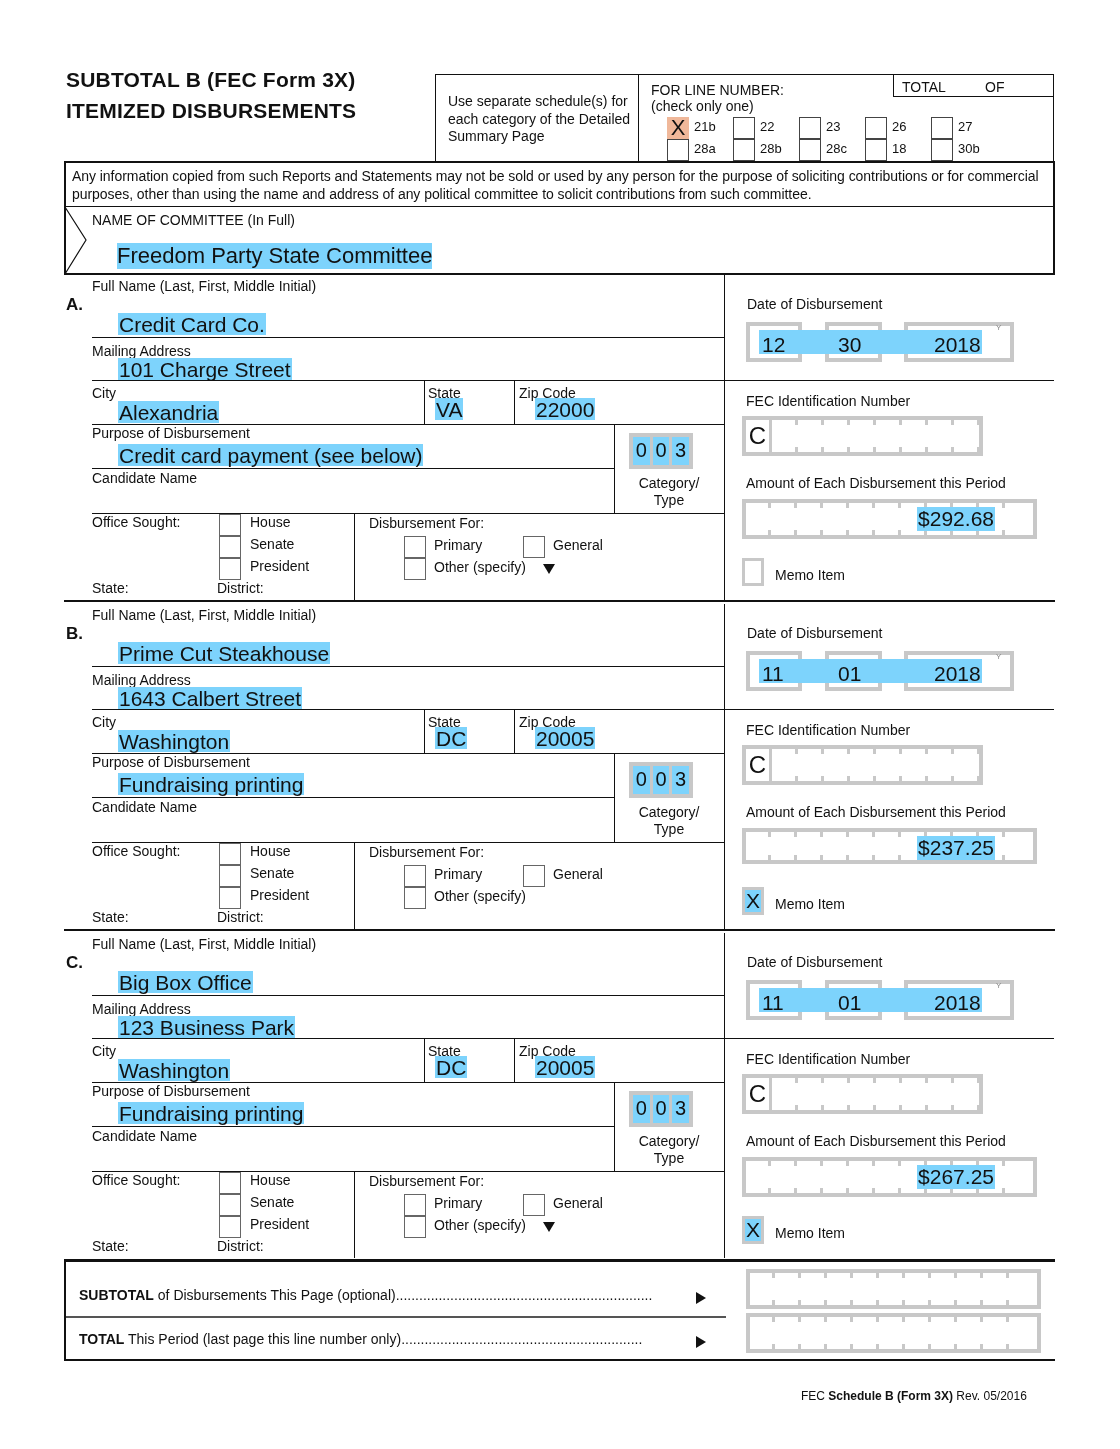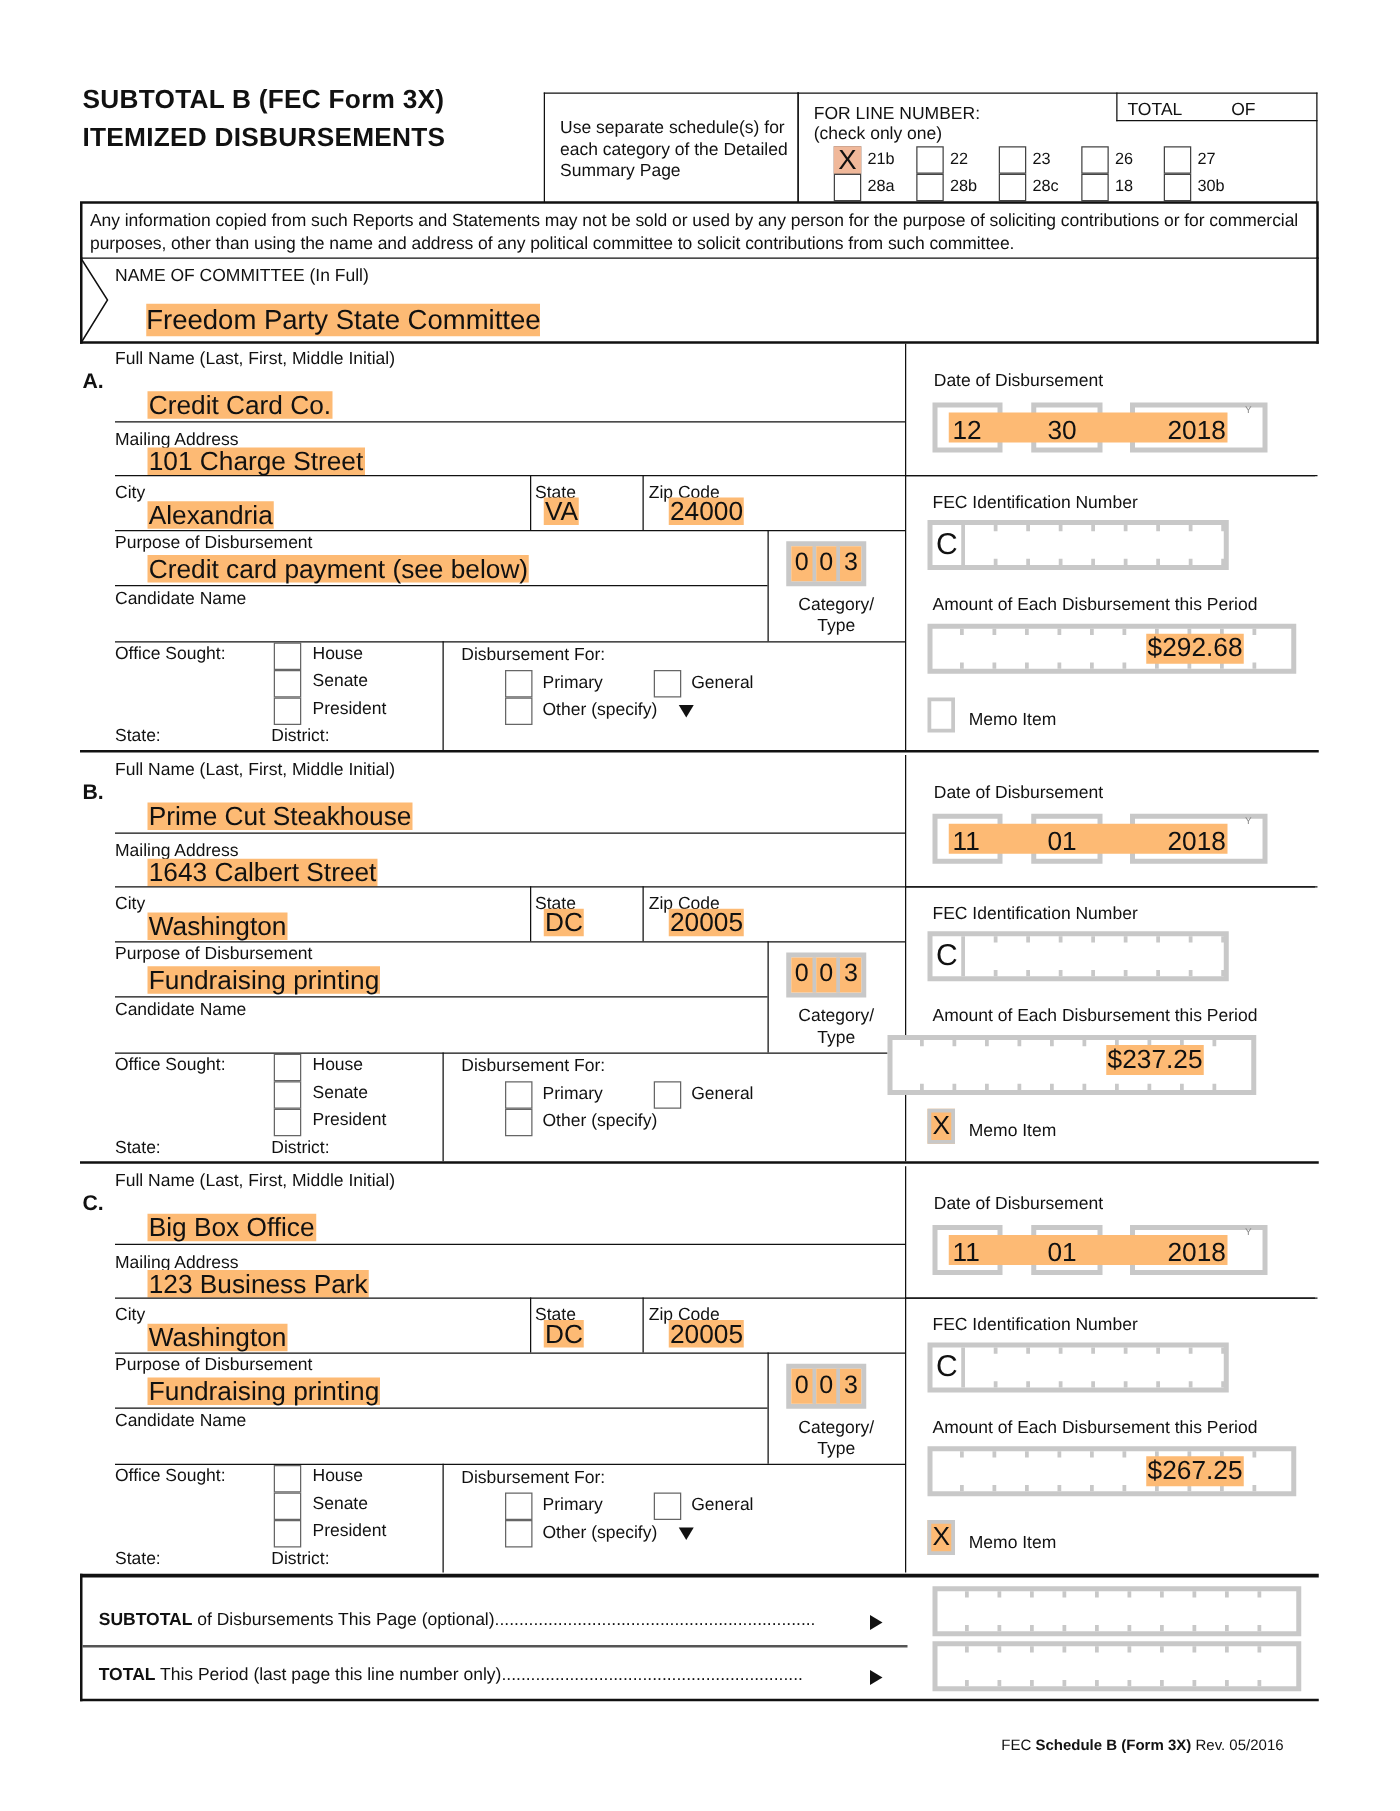--- a/index.html
+++ b/index.html
@@ -1,19 +1,19 @@
 <!DOCTYPE html>
 <html><head>
 <meta charset="utf-8">
 <style>
   * { box-sizing: border-box; margin: 0; padding: 0; }
   html, body { width: 1120px; height: 1449px; background: #fff; overflow: hidden; }
   body { position: relative; font-family: "Liberation Sans", sans-serif; color: #111; }
   .abs { position: absolute; }
-  .hl { background: #fdba74; }
+  .hl { background: #7dd3fc; }
   .lbl { font-size: 14px; color: #111; }
   .val { font-size: 21px; color: #111; line-height: 1; padding: 1px 1px 0 1px; }
   .hline { position: absolute; background: #111; height: 1px; }
   .vline { position: absolute; background: #111; width: 1px; }
 
   
   #title1 { left: 66px; top: 68px; font-size: 21px; font-weight: bold; letter-spacing: 0.2px; }
   #title2 { left: 66px; top: 99px; font-size: 21px; font-weight: bold; letter-spacing: 0.2px; }
   #instr-box { left: 435px; top: 74px; width: 204px; height: 88px; border: 1.5px solid #111; border-bottom: none; }
   #instr-text { left: 448px; top: 93px; font-size: 14px; line-height: 17.5px; width: 185px; }
@@ -108,21 +108,21 @@
     <div class="abs lbl" style="left:92px;top:343px;">Mailing Address</div>
     <div class="abs val hl" style="left:118px;top:358px;">101 Charge Street</div>
     <div class="hline" style="left:92px;top:380px;width:960px;"></div>
     <div class="abs lbl" style="left:92px;top:385px;">City</div>
     <div class="abs val hl" style="left:118px;top:401px;">Alexandria</div>
     <div class="vline" style="left:424px;top:380px;height:44px;"></div>
     <div class="abs lbl" style="left:428px;top:385px;">State</div>
     <div class="abs val hl" style="left:435px;top:398px;">VA</div>
     <div class="vline" style="left:514px;top:380px;height:44px;"></div>
     <div class="abs lbl" style="left:519px;top:385px;">Zip Code</div>
-    <div class="abs val hl" style="left:535px;top:398px;">24000</div>
+    <div class="abs val hl" style="left:535px;top:398px;">22000</div>
     <div class="hline" style="left:92px;top:424px;width:632px;"></div>
     <div class="abs lbl" style="left:92px;top:425px;">Purpose of Disbursement</div>
     <div class="abs val hl" style="left:118px;top:444px;">Credit card payment (see below)</div>
     <div class="hline" style="left:92px;top:468px;width:522px;"></div>
     <div class="abs lbl" style="left:92px;top:470px;">Candidate Name</div>
     <div class="vline" style="left:614px;top:424px;height:89px;"></div>
     <div class="abs" style="left:629px;top:433px;width:64px;height:36px;border:4px solid #c8c8c8;display:flex;background:#fff;">
       <div class="hl" style="flex:1;font-size:20px;line-height:26px;text-align:center;border-right:3px solid #c8c8c8;">0</div>
       <div class="hl" style="flex:1;font-size:20px;line-height:26px;text-align:center;border-right:3px solid #c8c8c8;">0</div>
       <div class="hl" style="flex:1;font-size:20px;line-height:26px;text-align:center;">3</div>
@@ -274,21 +274,21 @@
       <div class="tick" style="left:153px;top:0;"></div>
       <div class="tick" style="left:153px;bottom:0;"></div>
       <div class="tick" style="left:179px;top:0;"></div>
       <div class="tick" style="left:179px;bottom:0;"></div>
       <div class="tick" style="left:205px;top:0;"></div>
       <div class="tick" style="left:205px;bottom:0;"></div>
       <div class="tick" style="left:231px;top:0;"></div>
       <div class="tick" style="left:231px;bottom:0;"></div>
     </div>
     <div class="abs lbl" style="left:746px;top:804px;">Amount of Each Disbursement this Period</div>
-    <div class="gray-box" style="left:710px;top:828px;width:295px;height:48px;">
+    <div class="gray-box" style="left:742px;top:828px;width:295px;height:36px;">
       <div class="tick" style="left:22px;top:0;"></div>
       <div class="tick" style="left:22px;bottom:0;"></div>
       <div class="tick" style="left:48px;top:0;"></div>
       <div class="tick" style="left:48px;bottom:0;"></div>
       <div class="tick" style="left:74px;top:0;"></div>
       <div class="tick" style="left:74px;bottom:0;"></div>
       <div class="tick" style="left:100px;top:0;"></div>
       <div class="tick" style="left:100px;bottom:0;"></div>
       <div class="tick" style="left:126px;top:0;"></div>
       <div class="tick" style="left:126px;bottom:0;"></div>

